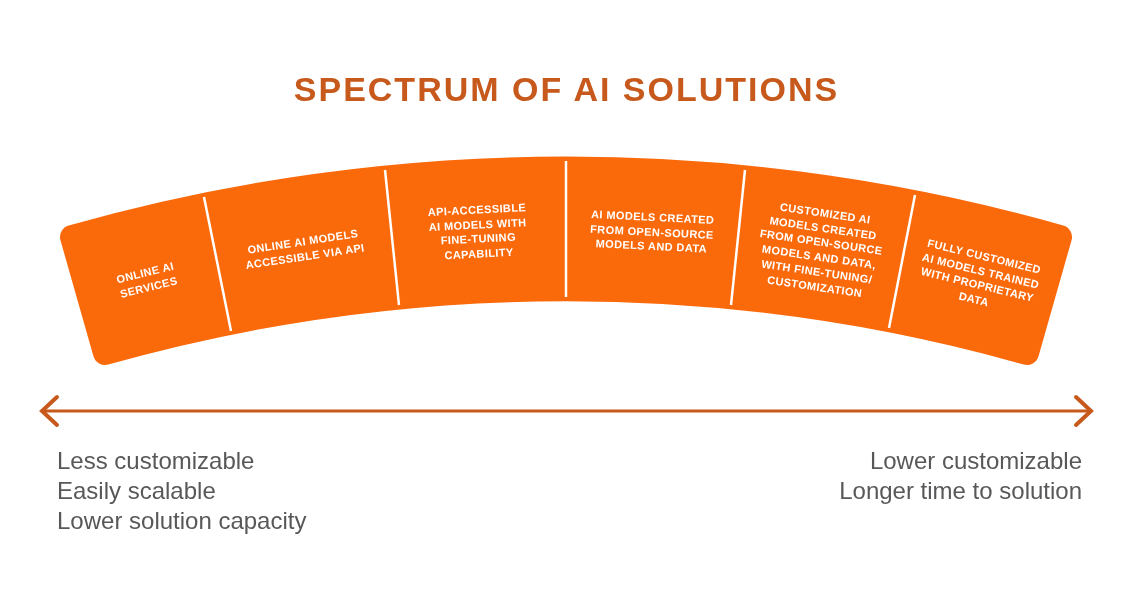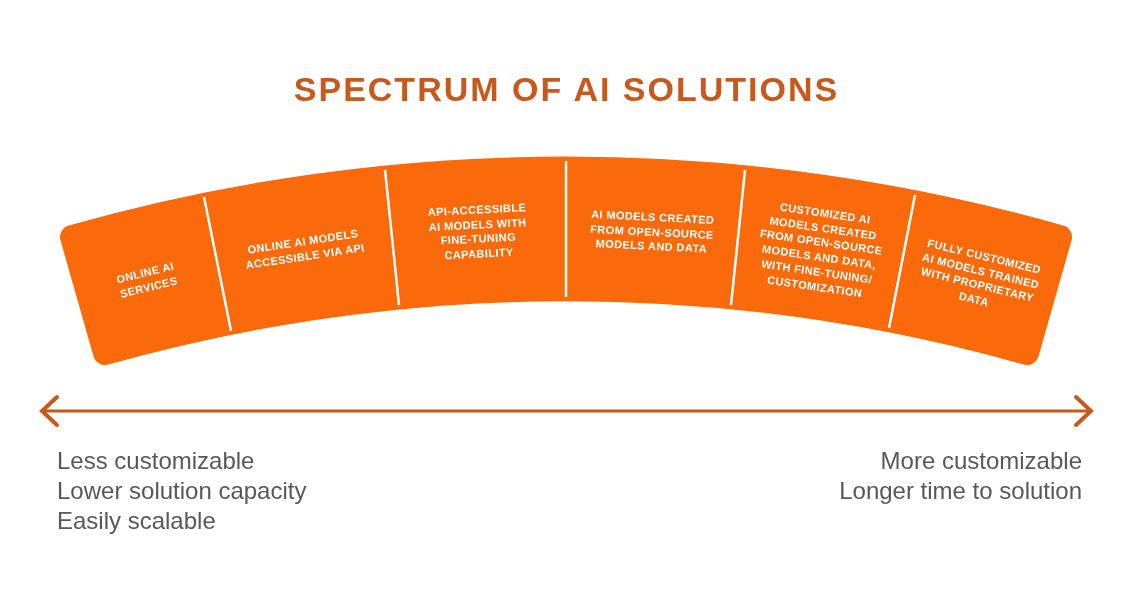--- a/index.html
+++ b/index.html
@@ -116,22 +116,22 @@
 MODELS AND DATA,
 WITH FINE-TUNING/
 CUSTOMIZATION</div>
   <div class="seg-label" style="left:979px; top:278px; --r:13.6deg; width:175px">FULLY CUSTOMIZED
 AI MODELS TRAINED
 WITH PROPRIETARY
 DATA</div>
 
   <div class="axis-text left">
     <div>Less customizable</div>
+    <div>Easily scalable</div>
     <div>Lower solution capacity</div>
-    <div>Easily scalable</div>
   </div>
 
   <div class="axis-text right">
-    <div>More customizable</div>
+    <div>Lower customizable</div>
     <div>Longer time to solution</div>
   </div>
 
 </div>
 
 </body></html>

